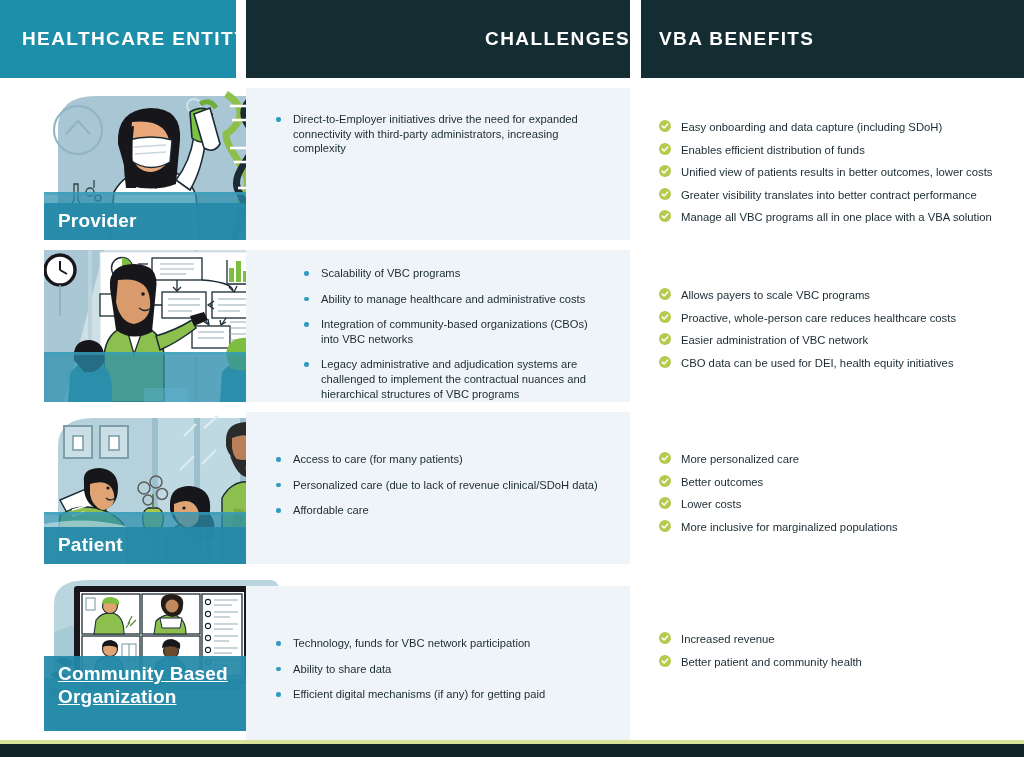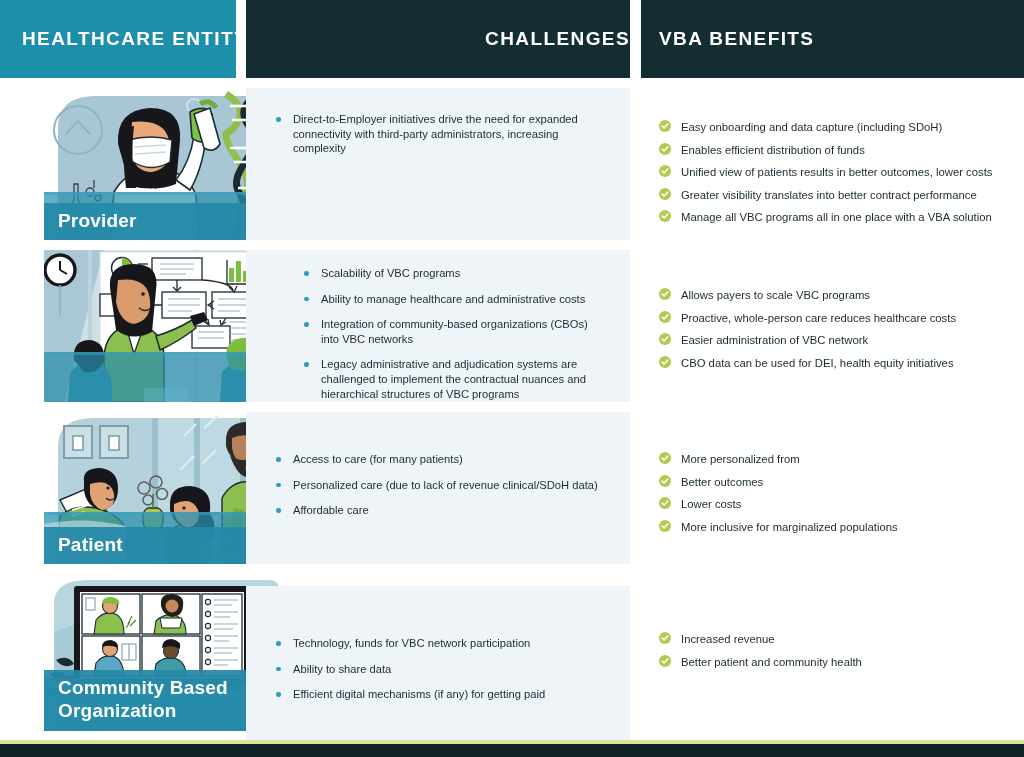--- a/index.html
+++ b/index.html
@@ -51,21 +51,21 @@
   }
 
   
   .illus { position:absolute; inset:0; }
   .entity-caption {
     position:absolute; left:0; right:0; bottom:0;
     background:#2489a8ee; color:#ffffff;
     font-size:19px; font-weight:bold; letter-spacing:0.2px;
     padding:6px 0 8px 14px; line-height:23px;
   }
-  .entity-caption.two { padding-bottom:9px; }
+  .entity-caption.two { padding-bottom:23px;text-decoration:underline; }
 
   
   .bottom-line { position:absolute; left:0; width:1024px; height:4px; background:#d9e39a; }
   .bottom-bar  { position:absolute; left:0; width:1024px; background:#102327; }
 
   svg { display:block; }
 </style>
 </head>
 <body>
 
@@ -389,21 +389,21 @@
     </ul>
   </div>
 
   <div class="vba-cell" style="top:412px;height:152px;padding-top:40px;">
     <ul class="checks">
       <li><span class="chk">
             <svg viewBox="0 0 12 12">
               <circle cx="6" cy="6" r="6" fill="#b5c94e"></circle>
               <path d="M3.2 6.1 L5.1 8 L8.8 4.1" fill="none" stroke="#fff" stroke-width="1.5" stroke-linecap="round" stroke-linejoin="round"></path>
             </svg>
-          </span><span>More personalized from</span></li>
+          </span><span>More personalized care</span></li>
       <li><span class="chk">
             <svg viewBox="0 0 12 12">
               <circle cx="6" cy="6" r="6" fill="#b5c94e"></circle>
               <path d="M3.2 6.1 L5.1 8 L8.8 4.1" fill="none" stroke="#fff" stroke-width="1.5" stroke-linecap="round" stroke-linejoin="round"></path>
             </svg>
           </span><span>Better outcomes</span></li>
       <li><span class="chk">
             <svg viewBox="0 0 12 12">
               <circle cx="6" cy="6" r="6" fill="#b5c94e"></circle>
               <path d="M3.2 6.1 L5.1 8 L8.8 4.1" fill="none" stroke="#fff" stroke-width="1.5" stroke-linecap="round" stroke-linejoin="round"></path>

